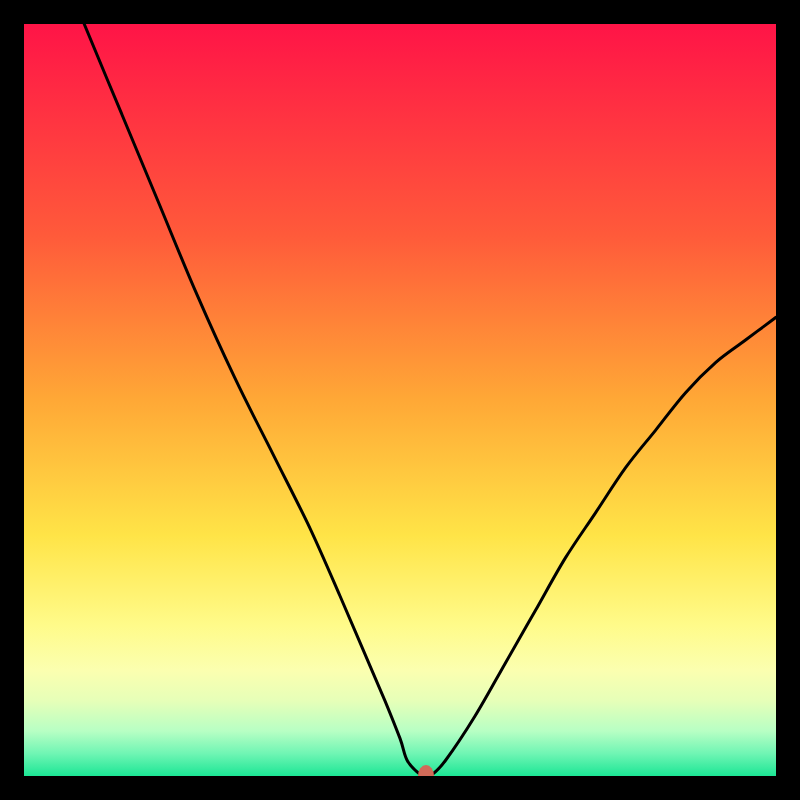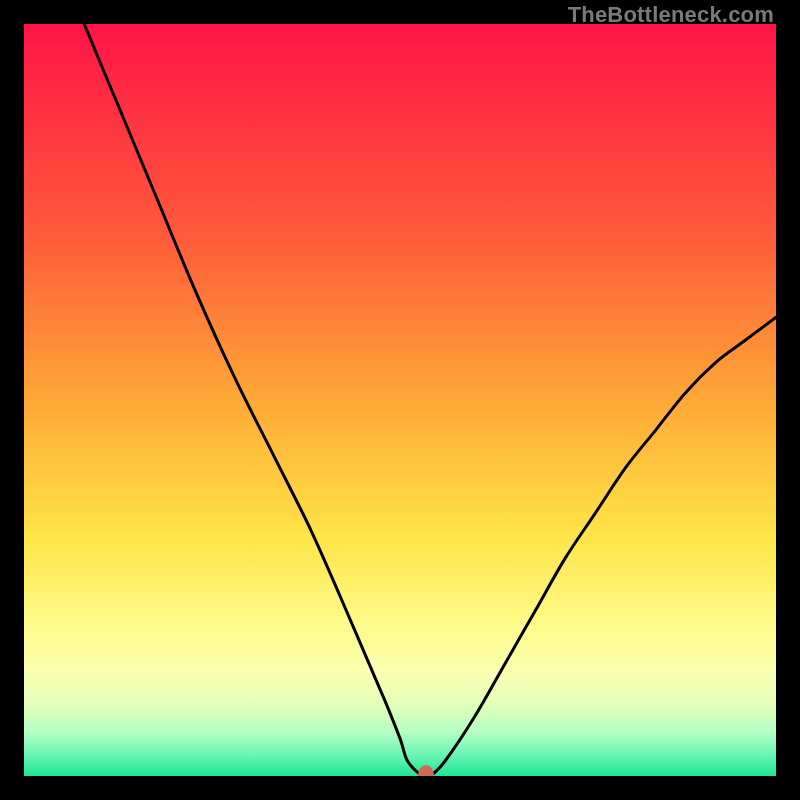--- a/index.html
+++ b/index.html
@@ -51,21 +51,20 @@
     font-size: 22px;
     font-weight: 600;
     letter-spacing: 0.2px;
     color: #7a7a7a;
   }
 </style>
 </head>
 <body>
 
 <div class="frame">
-  <div class="watermark">TheBottleneck.com</div>
   <div class="plot">
     <svg class="gradient" viewBox="0 0 752 752" preserveAspectRatio="none">
       <defs>
         <linearGradient id="g" x1="0" y1="0" x2="0" y2="1">
             <stop offset="0%" stop-color="#ff1447"></stop>
             <stop offset="28.000000000000004%" stop-color="#ff5a3a"></stop>
             <stop offset="50%" stop-color="#ffa836"></stop>
             <stop offset="68%" stop-color="#ffe447"></stop>
             <stop offset="80%" stop-color="#fffb8a"></stop>
             <stop offset="86%" stop-color="#fbffb0"></stop>

